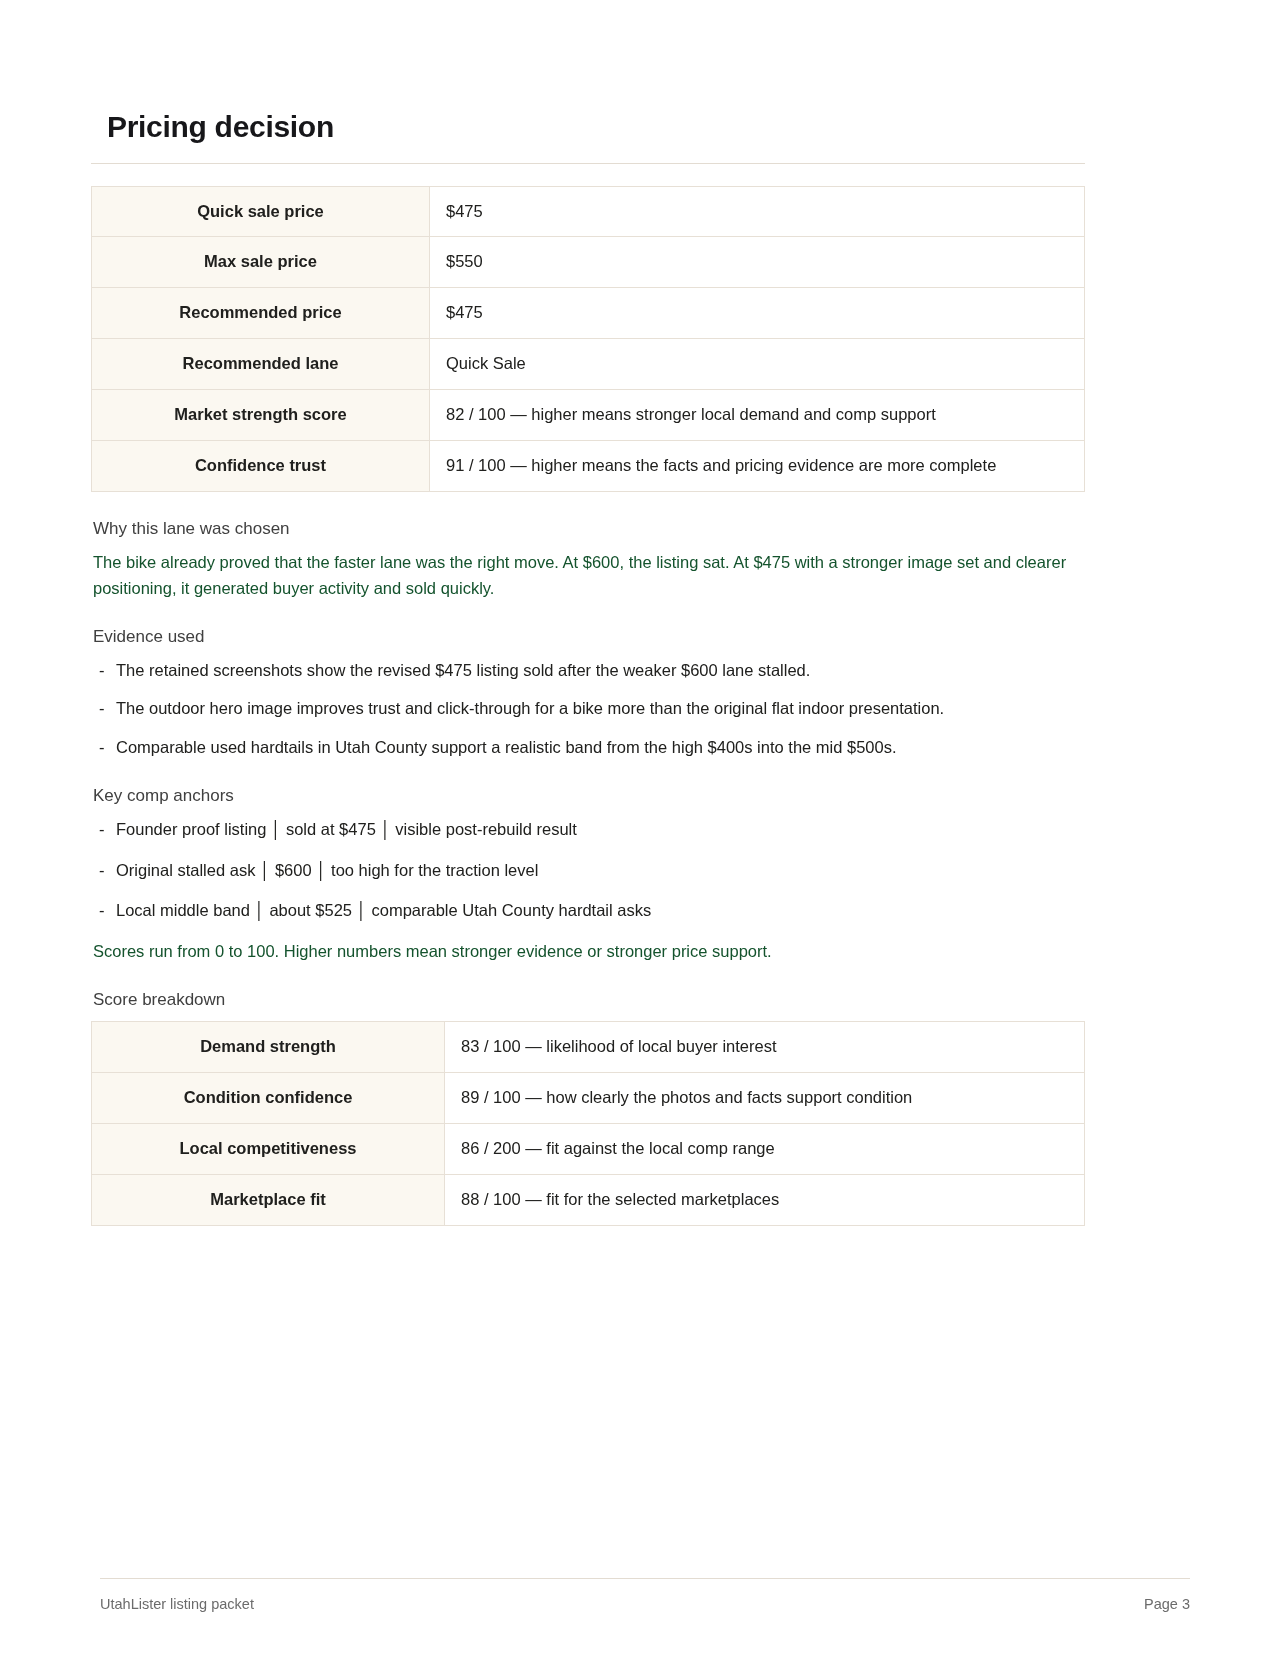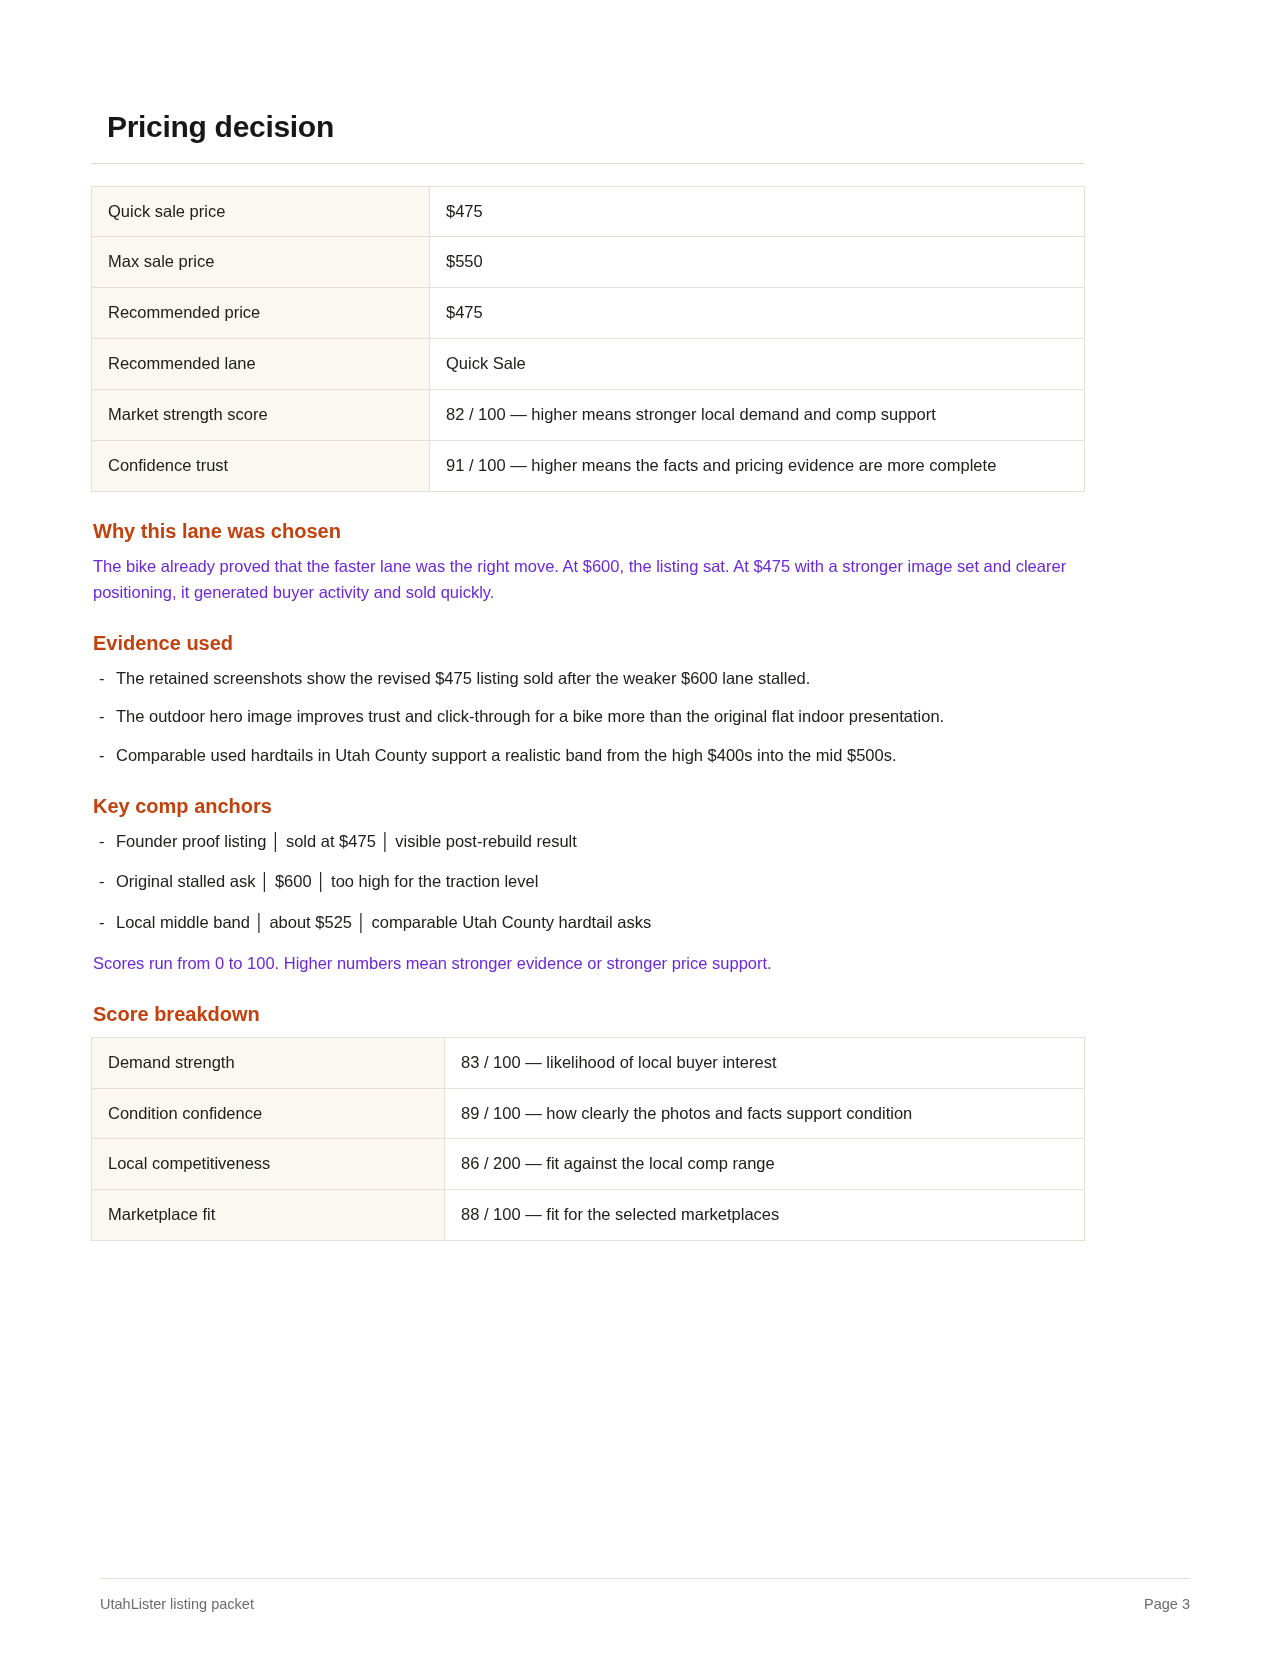--- a/index.html
+++ b/index.html
@@ -54,44 +54,45 @@
   table.kv td {
     border: 1px solid #e7e0d6;
     padding: 13px 16px;
     vertical-align: middle;
     font-size: 16.5px;
     line-height: 1.45;
     color: #20201e;
   }
   table.kv td.k {
     background: #fbf8f1;
-    font-weight: normal;
+    font-weight: bold;
     width: 305px;
+    text-align: center;
   }
   table.kv td.v {
     background: #ffffff;
     font-weight: normal;
   }
   table.kv.scores td.k { width: 320px; }
 
   
   h2.section {
-    font-size: 20px;
-    font-weight: bold;
-    color: #c2410c;
+    font-size: 17px;
+    font-weight: normal;
+    color: #404040;
     margin: 24px 0 10px 0;
     padding-left: 2px;
     line-height: 1.3;
   }
   h2.section.first { margin-top: 26px; }
 
   p.body {
     font-size: 16.5px;
     line-height: 1.56;
-    color: #6d28d9;
+    color: #14532d;
     margin: 0 0 4px 0;
     padding-left: 2px;
   }
 
   ul.dashlist {
     list-style: none;
     margin: 0;
     padding: 0 0 0 6px;
   }
   ul.dashlist li {

